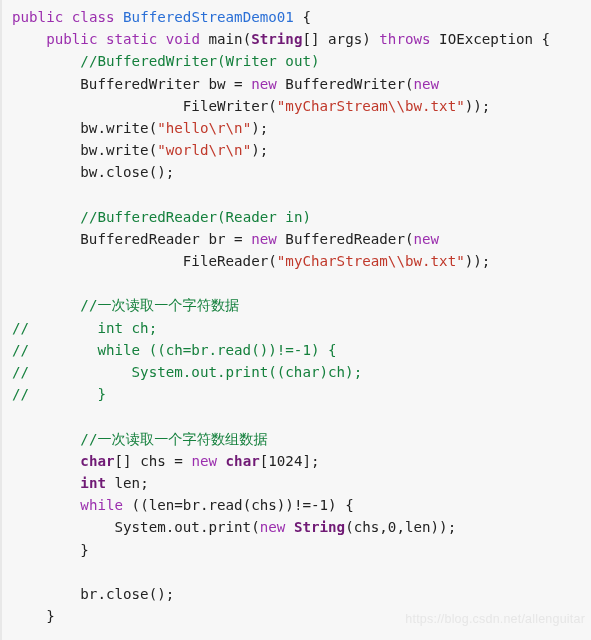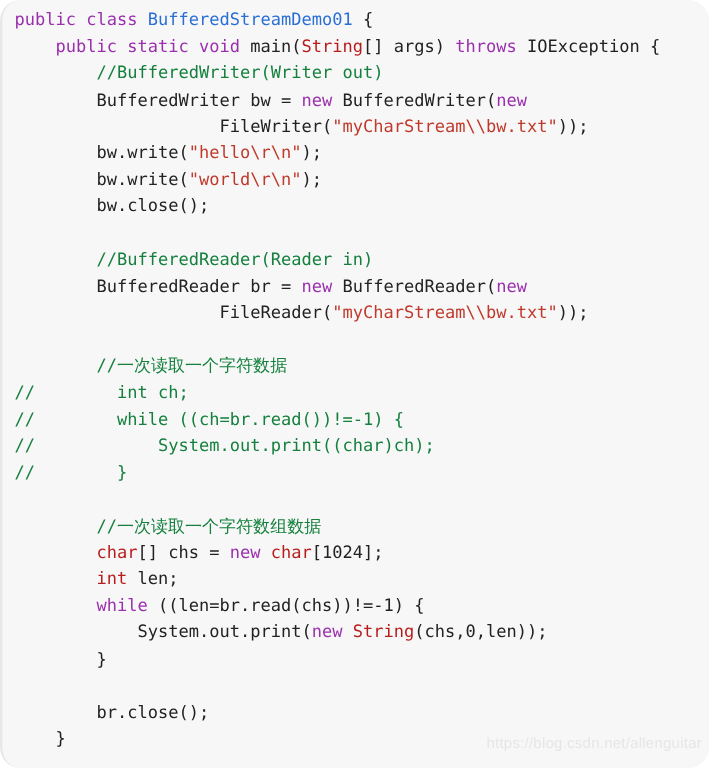--- a/index.html
+++ b/index.html
@@ -15,21 +15,20 @@
   }
 
   #code-viewer {
     position: relative;
     width: 591px;
     height: 640px;
     background: #f7f7f7;
     box-sizing: border-box;
     border-left: 2px solid #e8e8e8;
     overflow: hidden;
-    border-radius: 17px;
   }
 
   #code-block {
     position: absolute;
     left: 0;
     top: 6px;
     width: 591px;
     padding: 0 0 0 10px;
     box-sizing: border-box;
     margin: 0;
@@ -42,21 +41,21 @@
   }
 
   .ln {
     display: block;
     height: 22.2px;
     white-space: pre;
   }
 
   
   .t-kw   { color: #9b2fae; }           
-  .t-type { color: #b91c1c; }           
+  .t-type { color: #701a75; font-weight: bold; }           
   .t-cls  { color: #2a6fd6; }           
   .t-str  { color: #c0392b; }           
   .t-cmt  { color: #15803d; }           
   .t-pln  { color: #222222; }           
 
   #watermark {
     position: absolute;
     right: 6px;
     bottom: 14px;
     font-family: "Liberation Sans", sans-serif;

